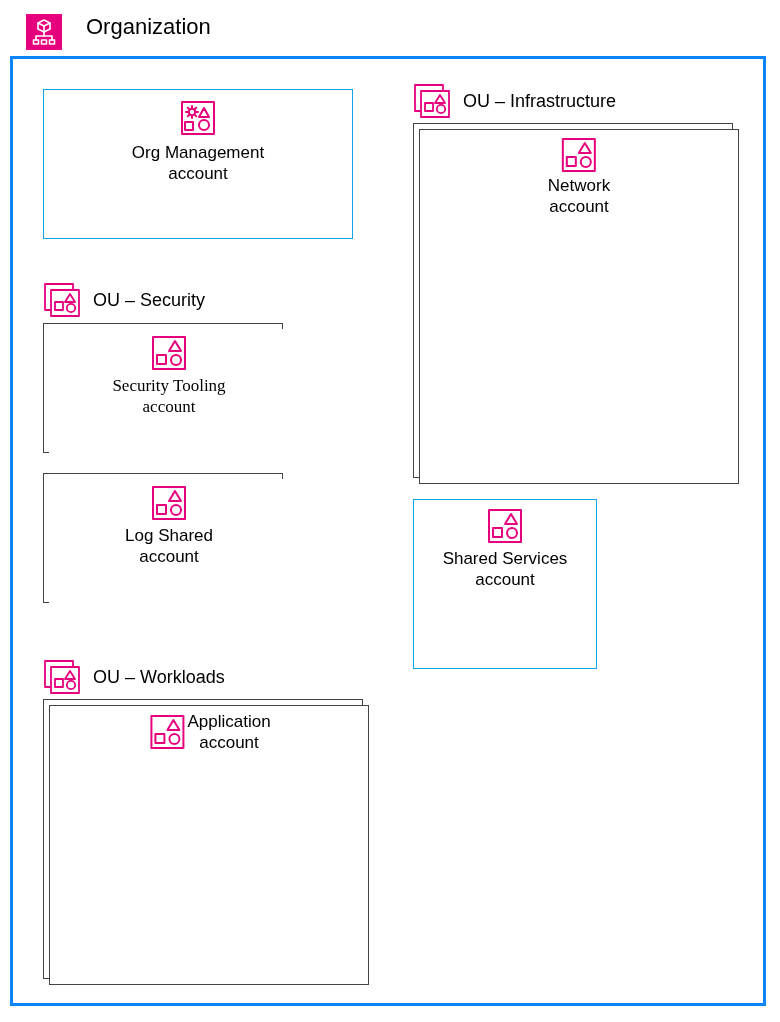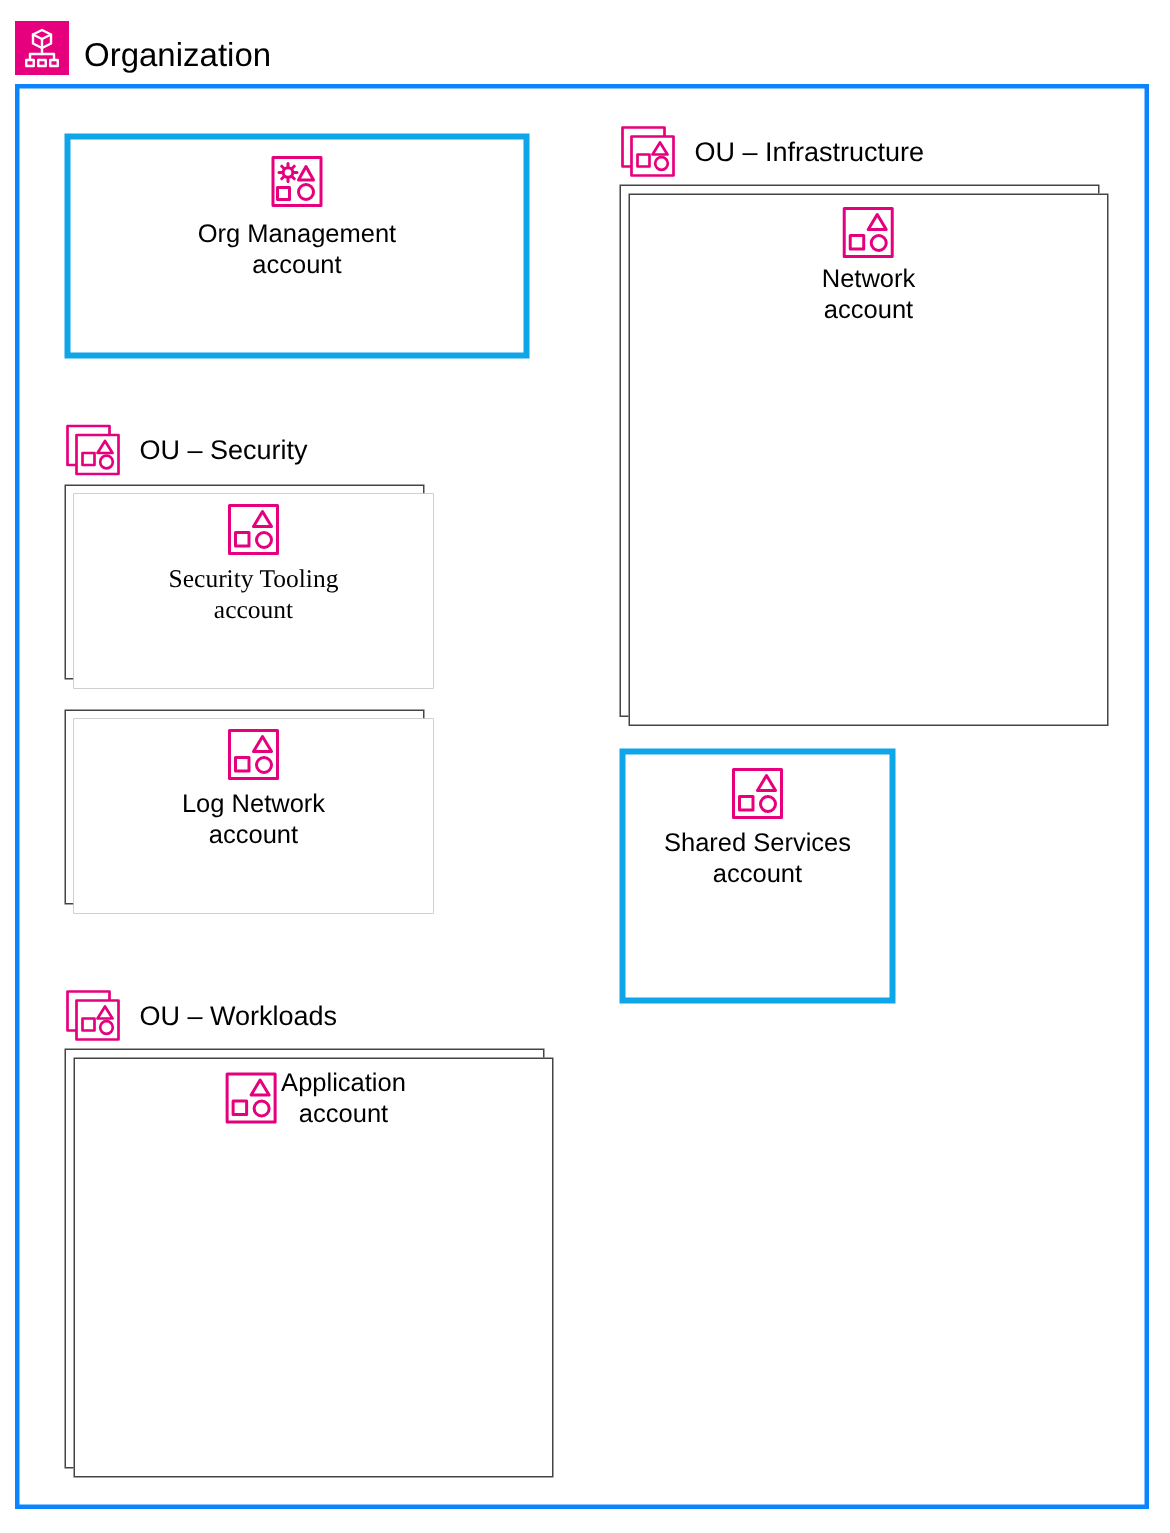--- a/index.html
+++ b/index.html
@@ -9,25 +9,25 @@
     font-family: "Segoe UI", Arial, sans-serif;
     color: #000;
   }
   .canvas {
     position: relative;
     width: 780px;
     height: 1022px;
   }
   .org-header {
     position: absolute;
-    left: 10px;
+    left: 26px;
     top: 14px;
     display: flex;
-    align-items: flex-end;
-    gap: 10px;
+    align-items: flex-start;
+    gap: 24px;
   }
   .org-header .title {
     font-size: 22px;
   }
   .org-badge {
     width: 36px;
     height: 36px;
     background: #e6007e;
     display: flex;
     align-items: center;
@@ -68,21 +68,21 @@
   .ou-box::after {
     content: "";
     position: absolute;
     left: 0; top: 0; right: 0; bottom: 0;
     border: 1px solid #444;
     background: #fff;
     z-index: 0;
   }
   .account-box {
     position: absolute;
-    border: 4px solid #0ea5e9;
+    border: 1px solid #0ea5e9;
     box-sizing: border-box;
     background: #fff;
     z-index: 2;
   }
   .account-box .inner {
     display: flex;
     flex-direction: column;
     align-items: center;
     padding-top: 6px;
     gap: 2px;
@@ -183,21 +183,21 @@
         <div class="inner" style="padding-top:4px;">
           <svg width="40" height="40" viewBox="0 0 40 40">
             <g fill="none" stroke="#e6007e" stroke-width="2" stroke-linejoin="round">
               <rect x="4" y="4" width="32" height="32"></rect>
               <rect x="8" y="22" width="9" height="9"></rect>
               <path d="M26 8 L32 18 L20 18 Z"></path>
               <circle cx="27" cy="27" r="5"></circle>
             </g>
           </svg>
           <div class="account-label">
-            <span>Log Network</span><br>
+            <span>Log Shared</span><br>
             <span>account</span>
           </div>
         </div>
       </div>
     </div>
 
     <div class="ou-header" style="left:400px; top:24px;">
       <svg width="40" height="36" viewBox="0 0 40 36">
         <g fill="none" stroke="#e6007e" stroke-width="1.8" stroke-linejoin="round">
           <rect x="2" y="2" width="28" height="26"></rect>

